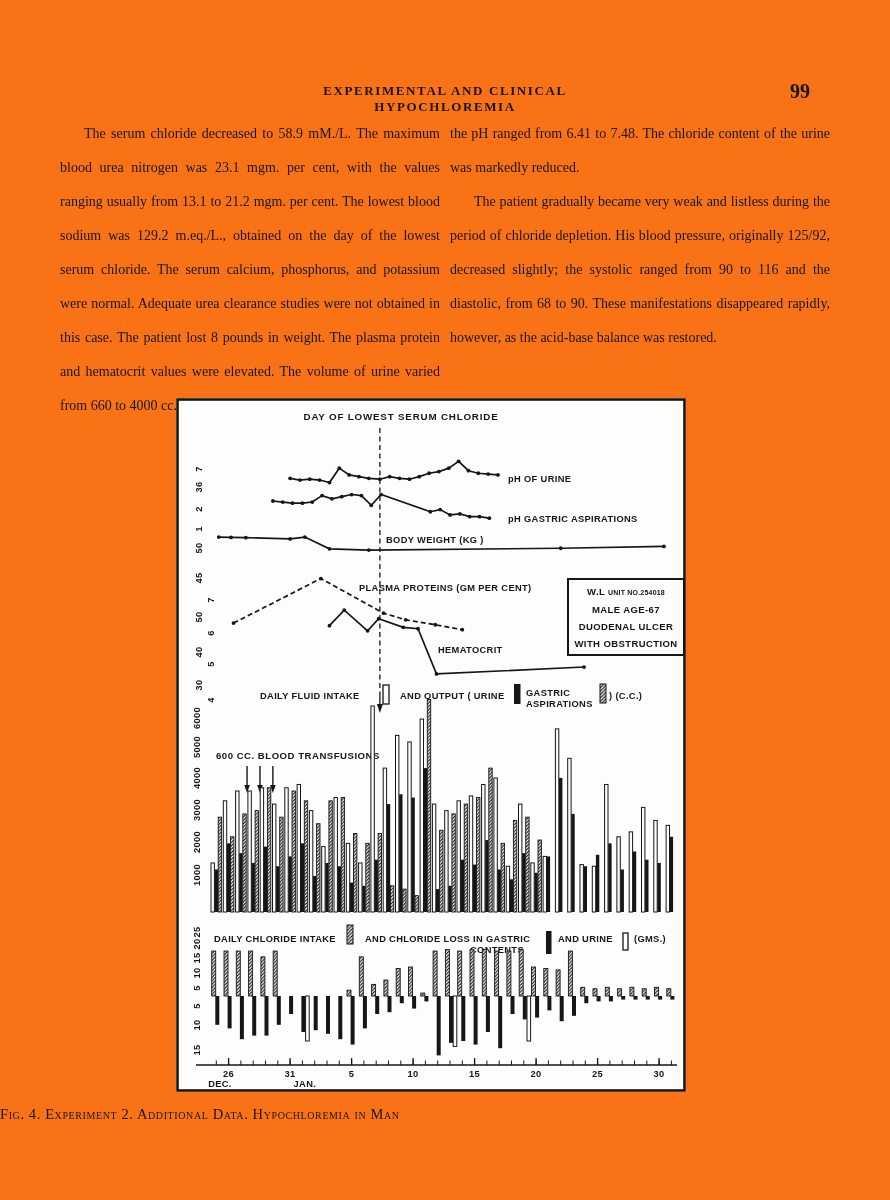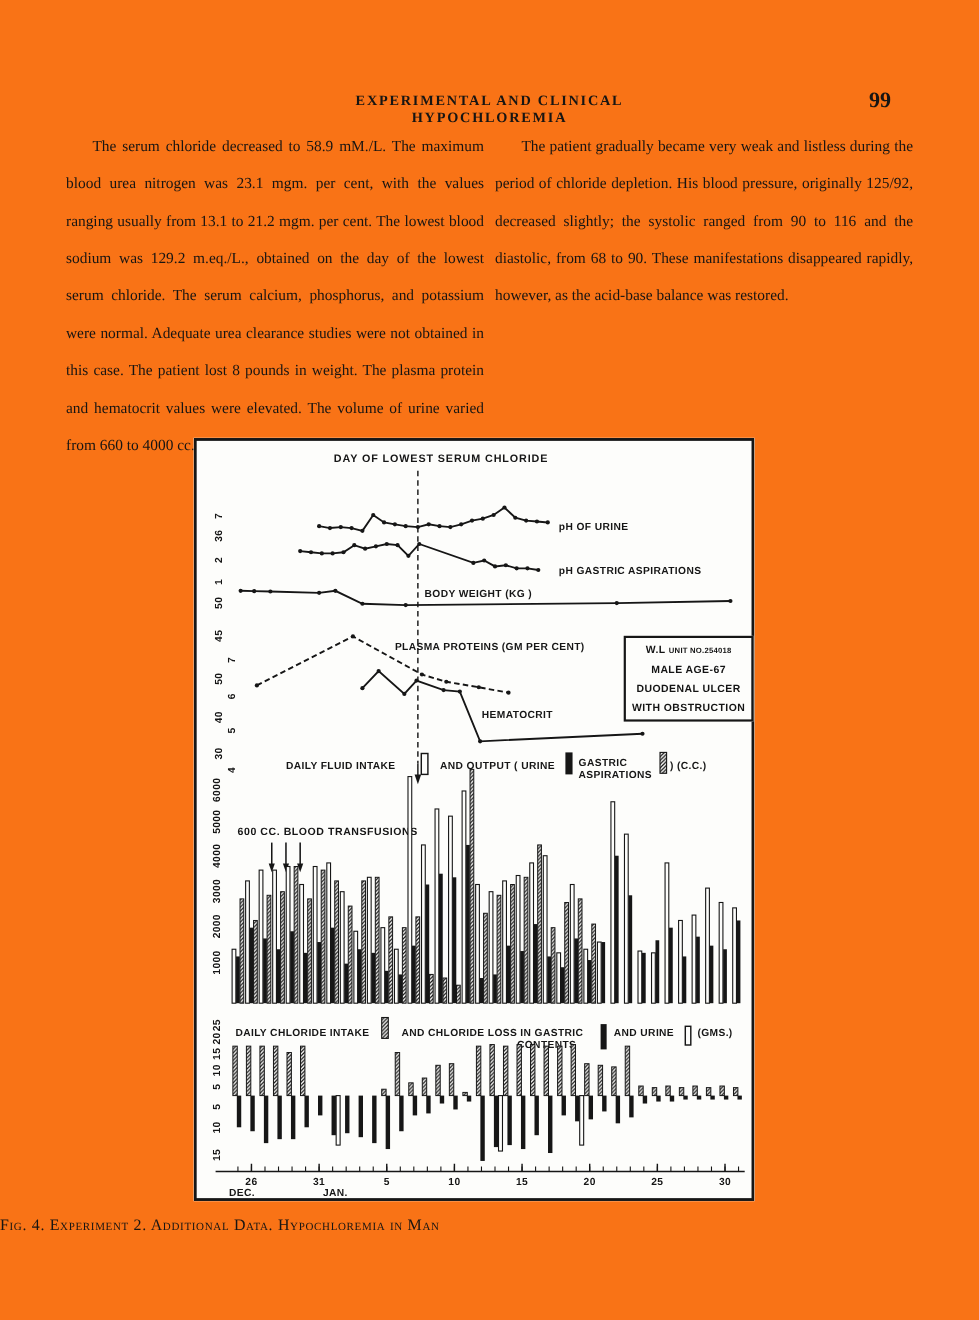--- a/index.html
+++ b/index.html
@@ -29,20 +29,21 @@
 <div class="page">
 
   <div class="running-head">EXPERIMENTAL AND CLINICAL HYPOCHLOREMIA</div>
   <div class="page-number">99</div>
 
   <div class="col col-left">
     <p class="indent">The serum chloride decreased to 58.9 mM./L. The maximum blood urea nitrogen was 23.1 mgm. per cent, with the values ranging usually from 13.1 to 21.2 mgm. per cent. The lowest blood sodium was 129.2 m.eq./L., obtained on the day of the lowest serum chloride. The serum calcium, phosphorus, and potassium were normal. Adequate urea clearance studies were not obtained in this case. The patient lost 8 pounds in weight. The plasma protein and hematocrit values were elevated. The volume of urine varied from 660 to 4000 cc. daily, usually approximating 3000 cc.;</p>
   </div>
 
   <div class="col col-right">
+    <p>the pH ranged from 6.41 to 7.48. The chloride content of the urine was markedly reduced.</p>
     <p class="indent">The patient gradually became very weak and listless during the period of chloride depletion. His blood pressure, originally 125/92, decreased slightly; the systolic ranged from 90 to 116 and the diastolic, from 68 to 90. These manifestations disappeared rapidly, however, as the acid-base balance was restored.</p>
   </div>
 
   <div class="figure">
     <svg id="fig-svg" width="510" height="694" viewBox="0 0 510 694">
         <defs>
           <pattern id="hatch" width="3.4" height="3.4" patternUnits="userSpaceOnUse">
             <rect x="0" y="0" width="3.4" height="3.4" fill="#fdfdfb"></rect>
             <path d="M0,3.4 L3.4,0 M-0.8,0.8 L0.8,-0.8 M2.6,4.2 L4.2,2.6" stroke="#161616" stroke-width="1.1"></path>
           </pattern>

